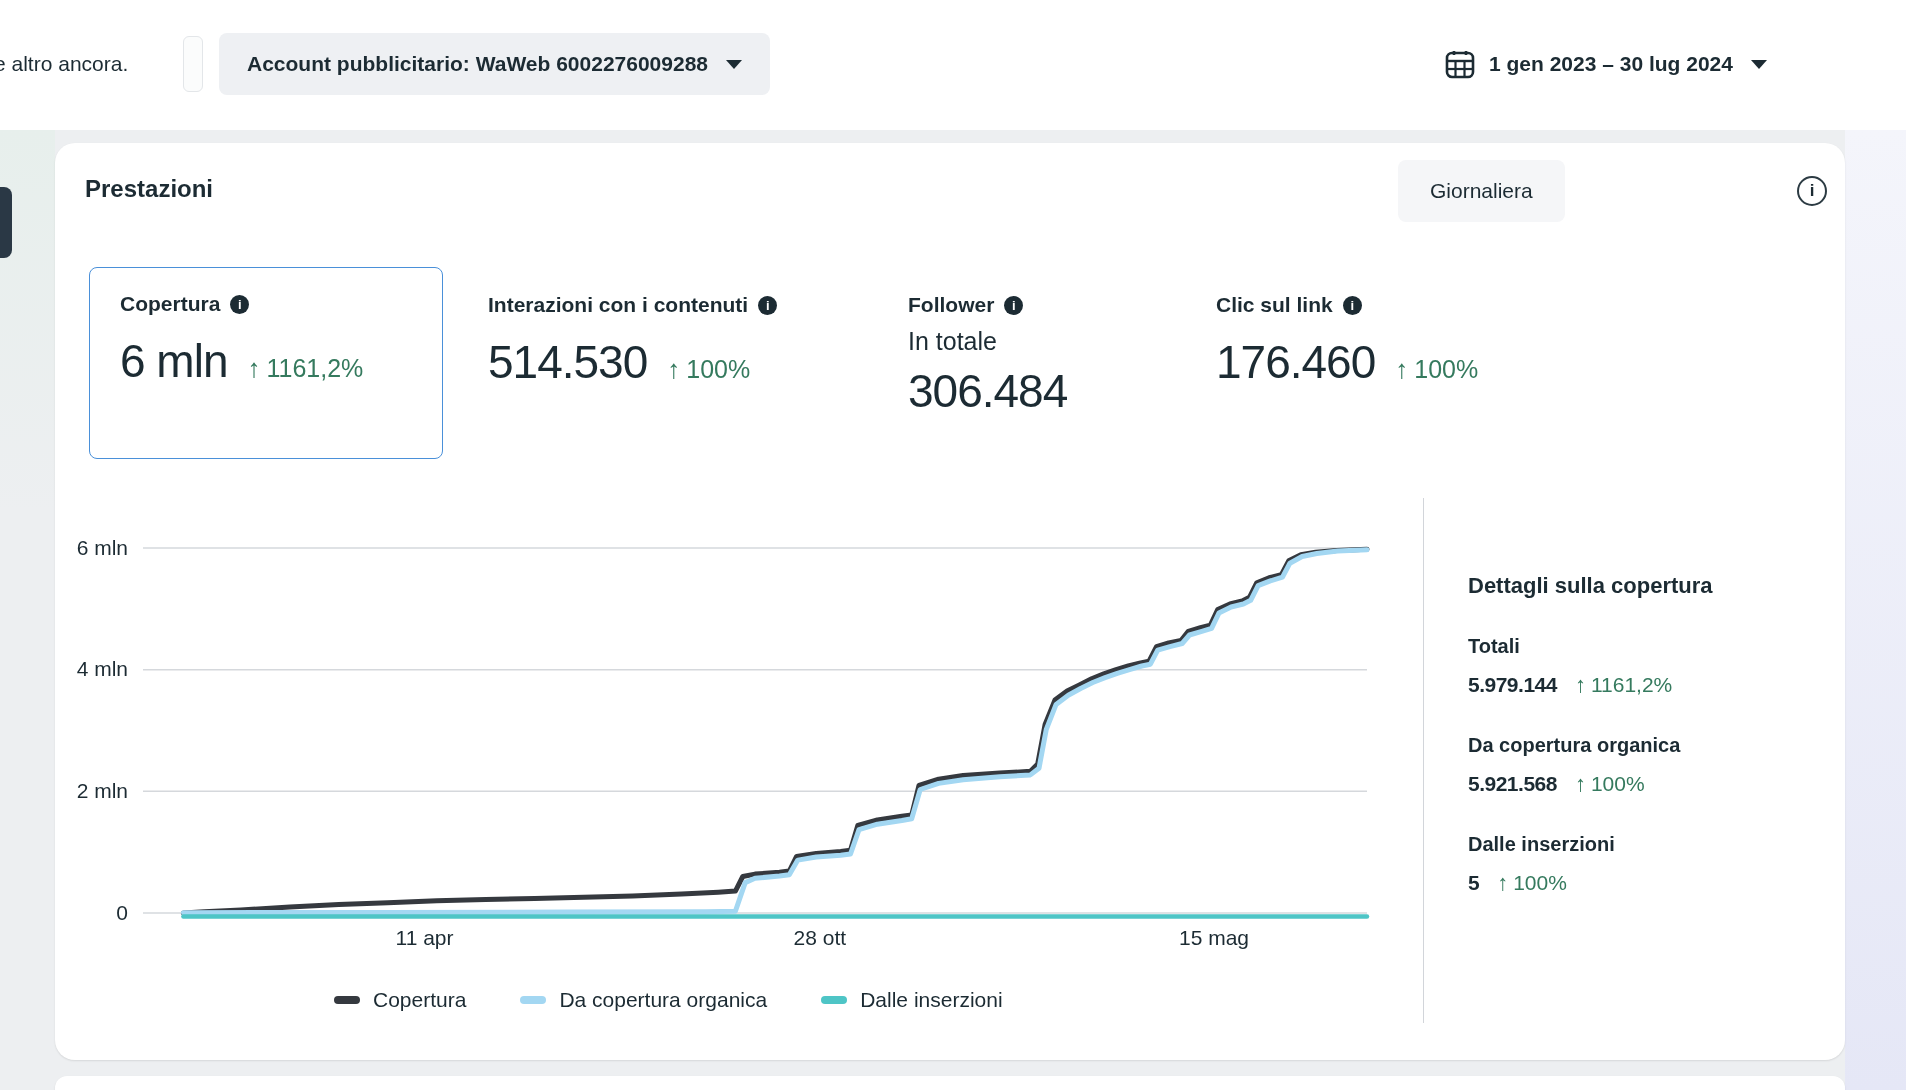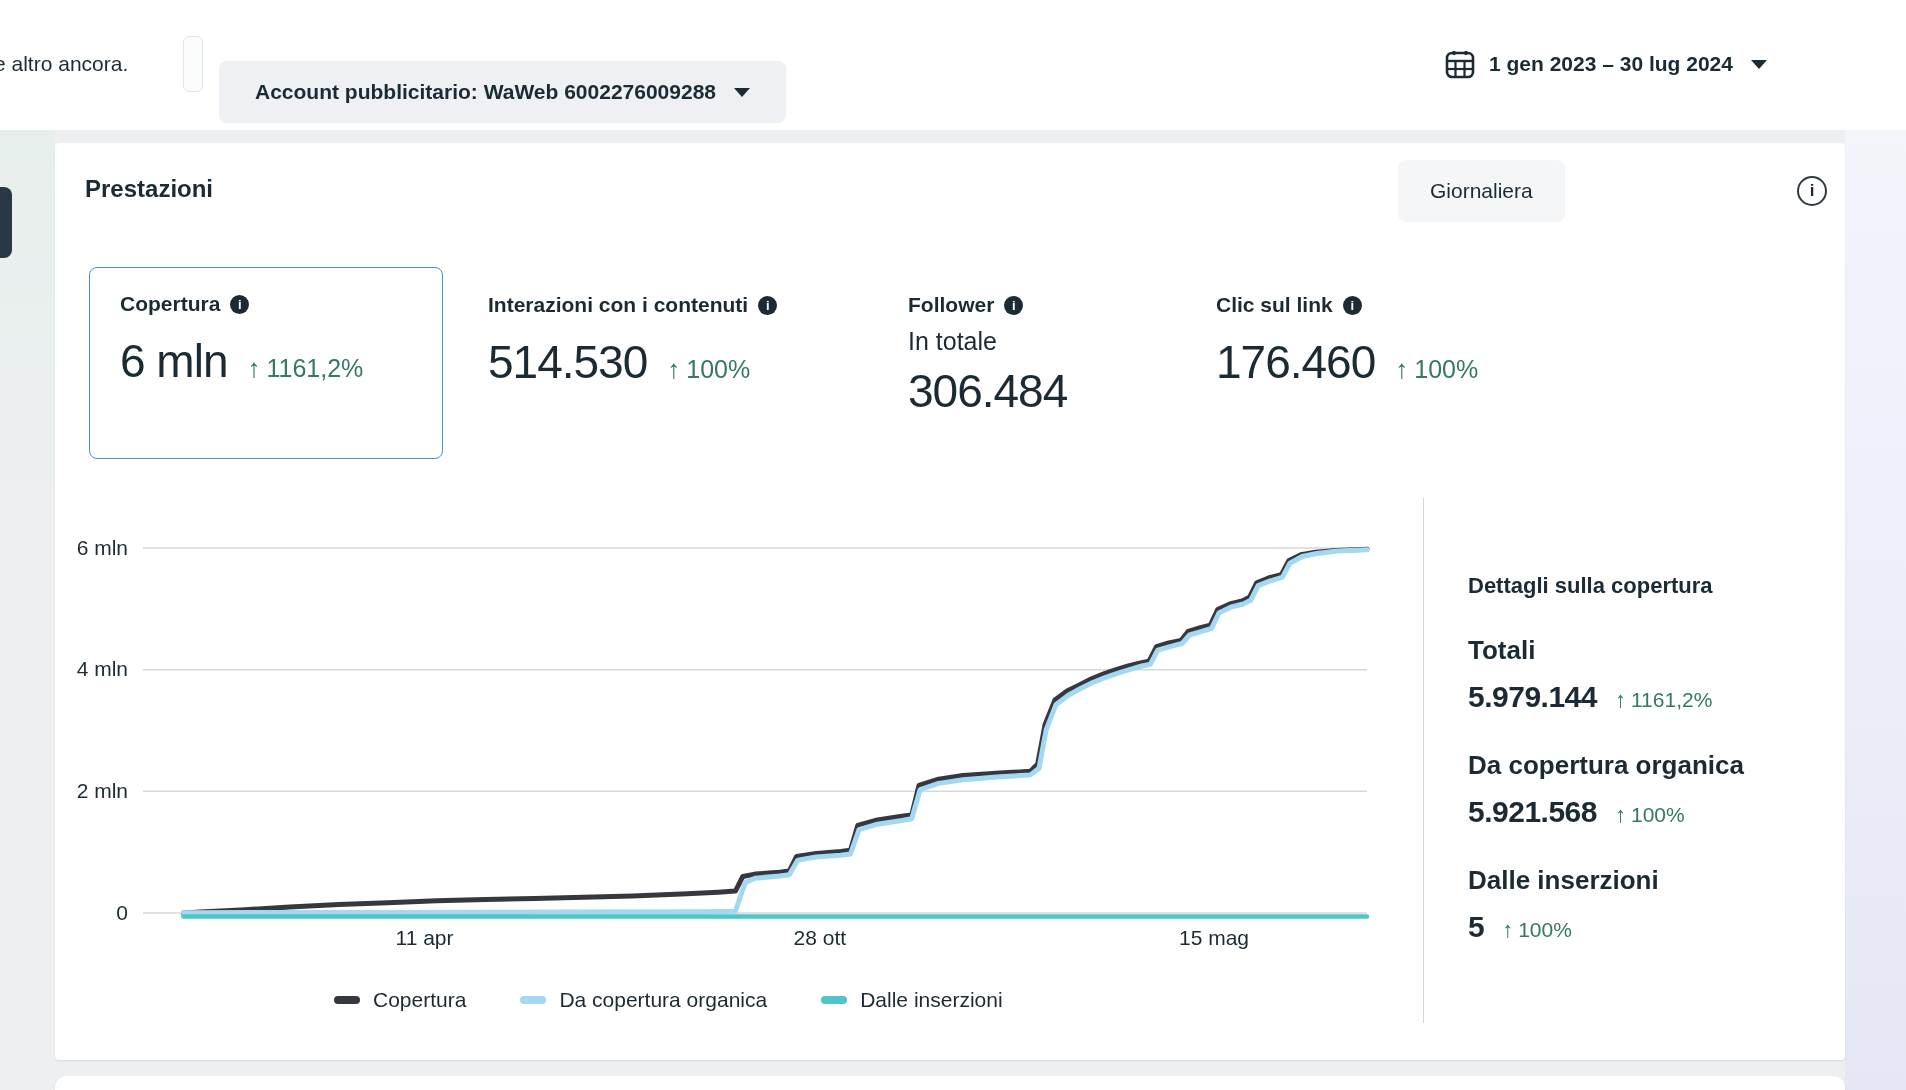--- a/index.html
+++ b/index.html
@@ -5,33 +5,33 @@
   html,body{margin:0;padding:0;}
   body{
     width:1906px;height:1090px;position:relative;overflow:hidden;
     font-family:"Liberation Sans", sans-serif;
     background:#ffffff;color:#1c2b33;
   }
   
   .topbar{position:absolute;left:0;top:0;width:1906px;height:130px;background:#fff;}
   .topbar-left-text{position:absolute;left:-6px;top:52px;font-size:21px;color:#1c2b33;white-space:nowrap;}
   .collapse-handle{position:absolute;left:183px;top:36px;width:18px;height:54px;background:#fbfcfc;border:1px solid #e3e6e9;border-radius:6px;}
-  .account-pill{position:absolute;left:219px;top:33px;height:62px;background:#eef0f3;border-radius:8px;display:flex;align-items:center;padding:0 36px;cursor:pointer;margin-top:28px;}
+  .account-pill{position:absolute;left:219px;top:33px;height:62px;background:#eef0f3;border-radius:8px;display:flex;align-items:center;padding:0 28px;cursor:pointer;}
   .account-pill .label{font-size:21px;font-weight:700;white-space:nowrap;}
   .caret{display:inline-block;width:0;height:0;border-left:8px solid transparent;border-right:8px solid transparent;border-top:9px solid #1c2b33;margin-left:18px;}
   .date-group{position:absolute;left:1445px;top:36px;height:56px;display:flex;align-items:center;cursor:pointer;}
   .date-group .label{font-size:21px;font-weight:700;margin-left:14px;white-space:nowrap;}
   .cal-icon{width:30px;height:30px;}
   
   .page-bg{position:absolute;left:0;top:130px;width:1906px;height:960px;background:#edeff1;}
   .left-strip{position:absolute;left:0;top:130px;width:55px;height:960px;background:linear-gradient(180deg,#e7efec 0%,#edeff1 40%);}
   .right-strip{position:absolute;left:1845px;top:130px;width:61px;height:960px;background:linear-gradient(180deg,#f4f5fb 0%,#e5e7f6 100%);}
   .drawer-tab{position:absolute;left:0;top:187px;width:12px;height:71px;background:#2a3845;border-radius:0 8px 8px 0;cursor:pointer;}
   
-  .card{position:absolute;left:55px;top:143px;width:1790px;height:917px;background:#fff;border-radius:4px;box-shadow:0 1px 2px rgba(0,0,0,.10);}
+  .card{position:absolute;left:55px;top:143px;width:1790px;height:917px;background:#fff;border-radius:20px;box-shadow:0 1px 2px rgba(0,0,0,.10);}
   .card2{position:absolute;left:55px;top:1076px;width:1790px;height:30px;background:#fff;border-radius:12px 12px 0 0;box-shadow:0 1px 2px rgba(0,0,0,.10);}
   .panel-title{position:absolute;left:30px;top:32px;font-size:24px;font-weight:700;}
   
   .toggle{position:absolute;left:1343px;top:17px;height:62px;display:flex;border-radius:8px;overflow:hidden;}
   .toggle .opt{display:flex;align-items:center;justify-content:center;padding:0 32px;font-size:21px;font-weight:500;cursor:pointer;}
   .toggle .opt.daily{background:#f5f6f8;}
   .toggle .opt.cumulative{background:#d5d8df;}
   .info-btn{position:absolute;left:1742px;top:33px;width:30px;height:30px;border:2px solid #2c3b43;border-radius:50%;display:flex;align-items:center;justify-content:center;font-size:17px;font-weight:600;cursor:pointer;box-sizing:border-box;}
   
   .metric-label-row{display:flex;align-items:center;gap:10px;}
@@ -54,23 +54,23 @@
   .xtick{font-family:"Liberation Sans",sans-serif;font-size:21px;fill:#1c2b33;text-anchor:middle;}
   .legend{position:absolute;left:279px;top:845px;display:flex;gap:54px;align-items:center;}
   .legend-item{display:flex;align-items:center;gap:13px;}
   .legend-dash{width:26px;height:8px;border-radius:4px;}
   .legend-text{font-size:21px;}
   
   .divider{position:absolute;left:1368px;top:355px;width:1px;height:525px;background:#d2d5da;}
   .details{position:absolute;left:1413px;top:430px;width:370px;}
   .details h3{margin:0;font-size:22px;font-weight:700;}
   .d-row{margin-top:36px;}
-  .d-label{font-size:26px;font-weight:700;}
+  .d-label{font-size:20px;font-weight:700;}
   .d-value-row{display:flex;align-items:baseline;margin-top:14px;}
-  .d-value{font-size:30px;font-weight:700;letter-spacing:-0.5px;}
+  .d-value{font-size:21px;font-weight:700;letter-spacing:-0.5px;}
   .d-delta{margin-left:18px;color:#357a5e;}
   .d-delta .arrow{font-size:22px;}
   .d-delta .pct{font-size:21px;margin-left:5px;}
 </style>
 </head>
 <body>
 
 <div class="topbar">
   <div class="topbar-left-text">e altro ancora.</div>
   <div class="collapse-handle"></div>

